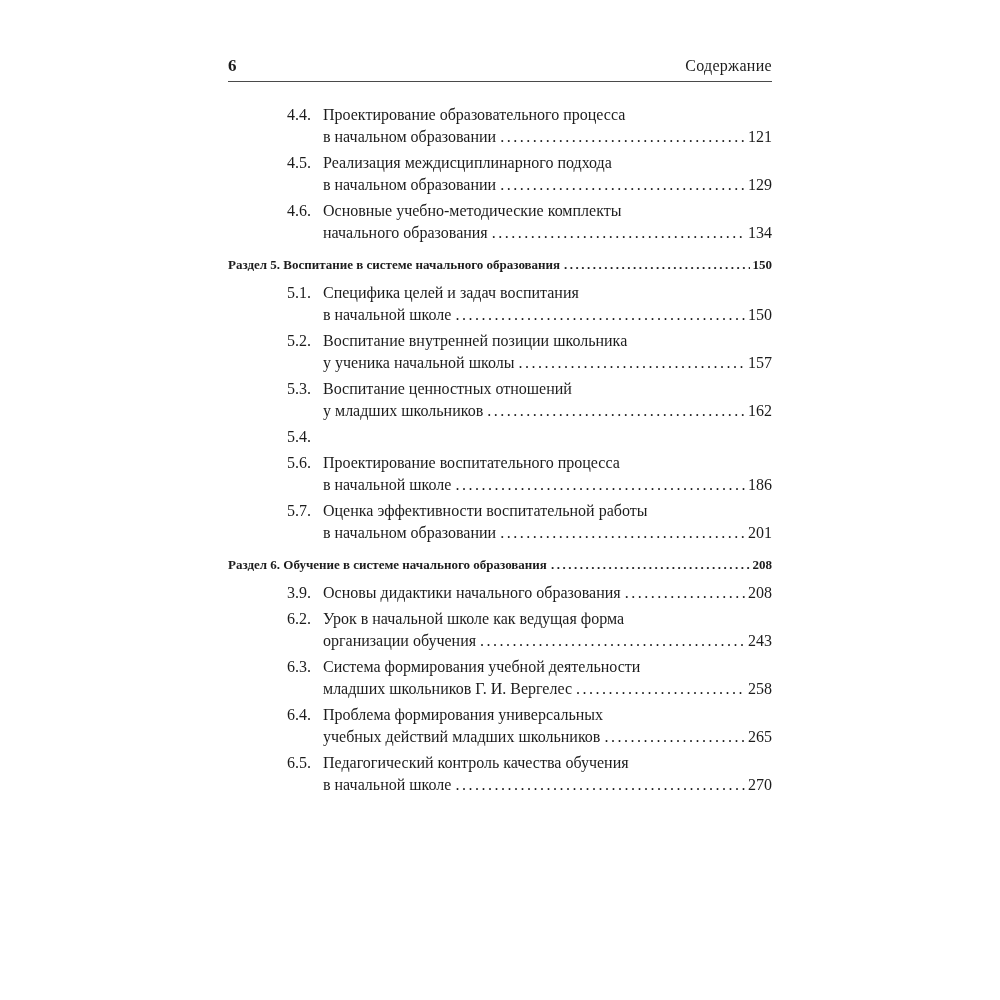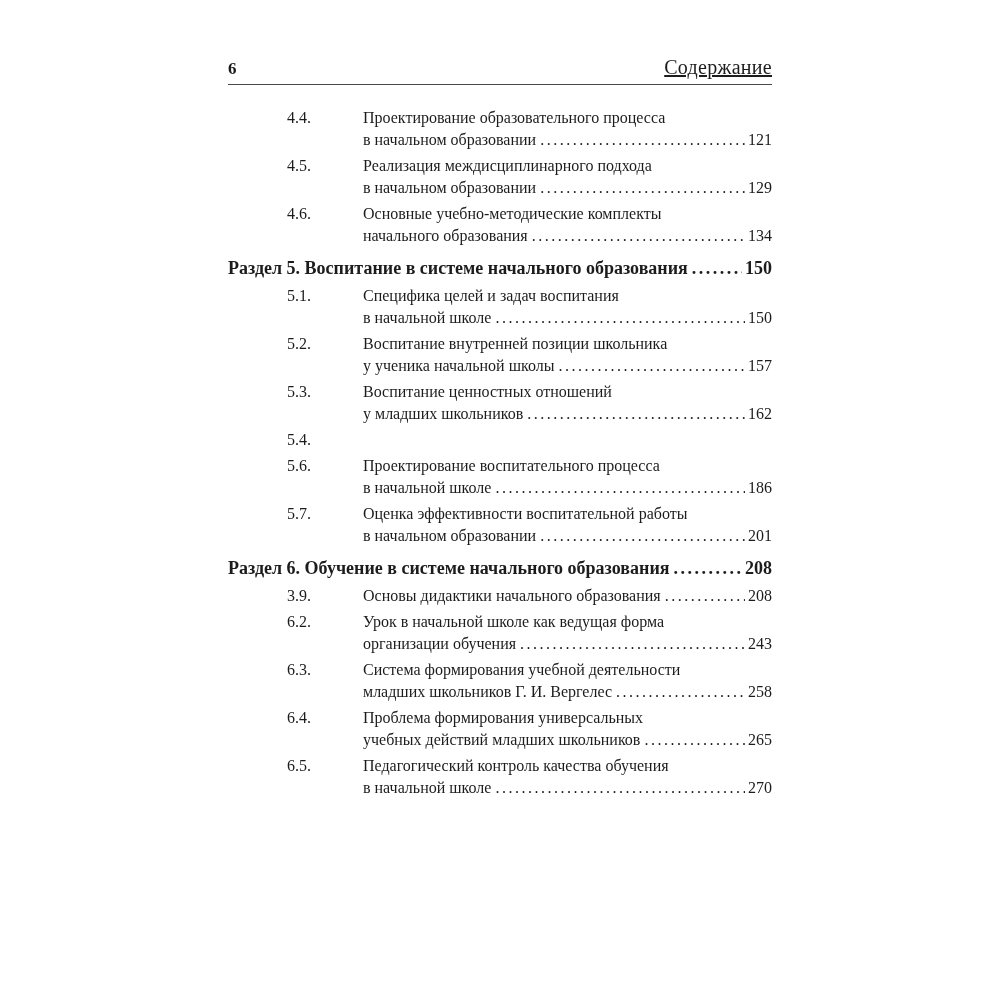--- a/index.html
+++ b/index.html
@@ -28,33 +28,31 @@
     justify-content: space-between;
     align-items: baseline;
     border-bottom: 1.2px solid #4a4a4a;
     padding-bottom: 5px;
   }
   .running-header .pn {
     font-weight: bold;
     font-size: 17px;
   }
   .running-header .ht {
-    font-size: 20px;
+    font-size: 16px;
     letter-spacing: 0.3px;
-    text-decoration: underline;
   }
   
   .toc {
     margin-top: 22px;
     font-size: 16px;
   }
   .toc-item {
     display: flex;
     margin-bottom: 4px;
-    gap: 40px;
   }
   .toc-item .num {
     flex: 0 0 36px;
     margin-left: 59px;
     line-height: 22px;
   }
   .toc-item .body {
     flex: 1;
     min-width: 0;
   }
@@ -81,21 +79,21 @@
     letter-spacing: 2.5px;
   }
   .pagenum {
     flex: 0 0 auto;
     text-align: left;
   }
   .toc-section {
     display: flex;
     align-items: baseline;
     font-weight: bold;
-    font-size: 18px;
+    font-size: 13px;
     line-height: 22px;
     margin: 10px 0 6px 0;
   }
   .toc-section .slabel {
     white-space: nowrap;
   }
 </style>
 </head>
 <body>
 

